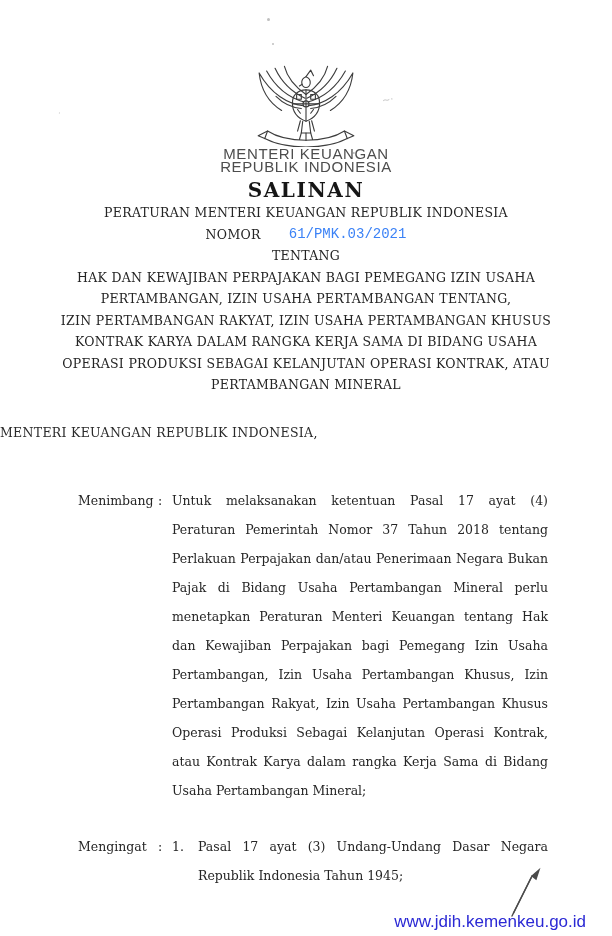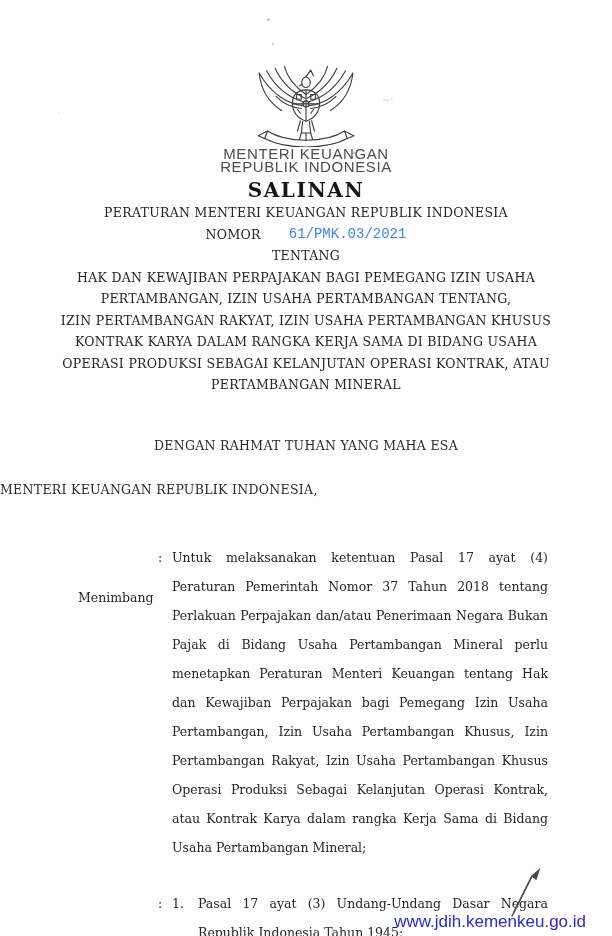--- a/index.html
+++ b/index.html
@@ -48,21 +48,21 @@
     font-size: 14px;
     letter-spacing: 0px;
     color: #3b82f6;
   }
   .invocation { margin-top: 42px; text-align: center; font-size: 12.5px; letter-spacing: 0.3px; }
   .authority  { margin-top: 29px; text-align: left; font-size: 12.5px; letter-spacing: 0.3px; }
 
   
   .preamble { margin: 46px 64px 0 78px; font-size: 12.5px; line-height: 29px; color: #262626; }
   .preamble-row { display: flex; align-items: flex-start; }
-  .label-col { width: 80px; flex: 0 0 80px; margin-top: 40px; }
+  .label-col { width: 80px; flex: 0 0 80px; }
   .colon-col { width: 14px; flex: 0 0 14px; }
   .text-col  { flex: 1 1 auto; text-align: justify; }
   .mengingat-row { margin-top: 27px; }
   .numbered-item { display: flex; align-items: flex-start; }
   .num-col { width: 26px; flex: 0 0 26px; }
   .item-text { flex: 1 1 auto; text-align: justify; }
 
   
   .footer-url {
     position: absolute;
@@ -141,21 +141,20 @@
     </div>
     <div>TENTANG</div>
     <div>HAK DAN KEWAJIBAN PERPAJAKAN BAGI PEMEGANG IZIN USAHA</div>
     <div>PERTAMBANGAN, IZIN USAHA PERTAMBANGAN TENTANG,</div>
     <div>IZIN PERTAMBANGAN RAKYAT, IZIN USAHA PERTAMBANGAN KHUSUS</div>
     <div>KONTRAK KARYA DALAM RANGKA KERJA SAMA DI BIDANG USAHA</div>
     <div>OPERASI PRODUKSI SEBAGAI KELANJUTAN OPERASI KONTRAK, ATAU</div>
     <div>PERTAMBANGAN MINERAL</div>
   </div>
 
-  <div class="invocation">DENGAN RAHMAT TUHAN YANG MAHA ESA</div>
   <div class="authority">MENTERI KEUANGAN REPUBLIK INDONESIA,</div>
 
   <div class="preamble">
     <div class="preamble-row">
       <div class="label-col">Menimbang</div>
       <div class="colon-col">:</div>
       <div class="text-col">Untuk melaksanakan ketentuan Pasal 17 ayat (4) Peraturan Pemerintah Nomor 37 Tahun 2018 tentang Perlakuan Perpajakan dan/atau Penerimaan Negara Bukan Pajak di Bidang Usaha Pertambangan Mineral perlu menetapkan Peraturan Menteri Keuangan tentang Hak dan Kewajiban Perpajakan bagi Pemegang Izin Usaha Pertambangan, Izin Usaha Pertambangan Khusus, Izin Pertambangan Rakyat, Izin Usaha Pertambangan Khusus Operasi Produksi Sebagai Kelanjutan Operasi Kontrak, atau Kontrak Karya dalam rangka Kerja Sama di Bidang Usaha Pertambangan Mineral;</div>
     </div>
 
     <div class="preamble-row mengingat-row">

